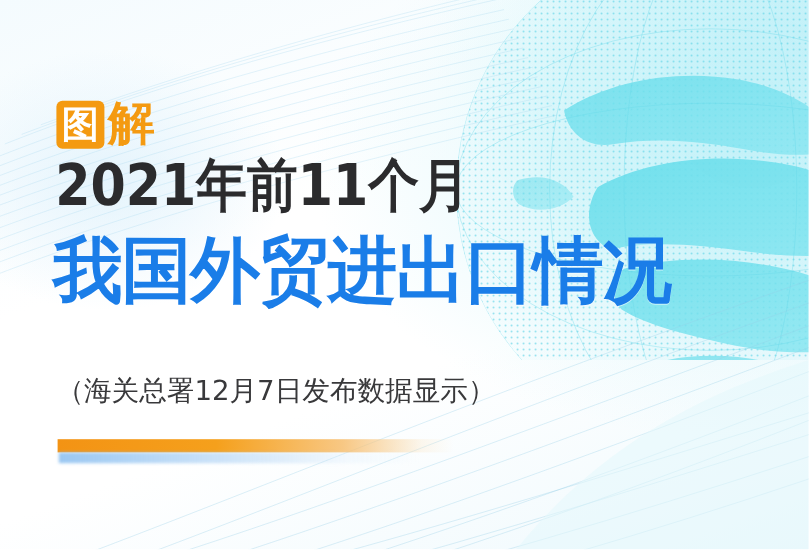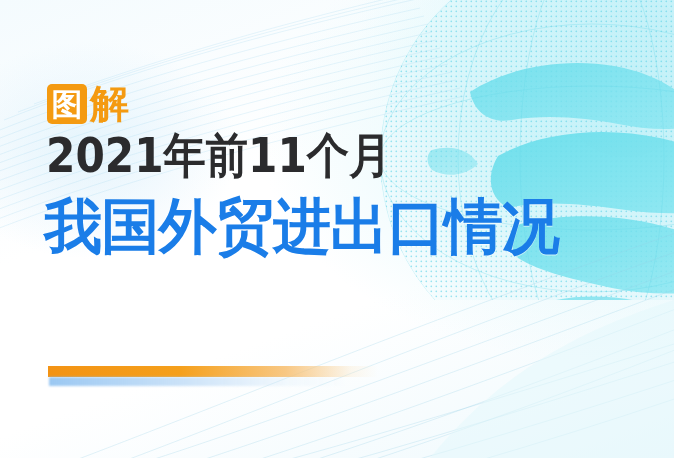--- a/index.html
+++ b/index.html
@@ -252,20 +252,21 @@
 
     <div class="tag-row">
       <span class="tag-boxed">图</span>
       <span class="tag-plain">解</span>
     </div>
 
     <div class="title-dark">2021年前11个月</div>
 
     <div class="title-blue">我国外贸进出口情况</div>
 
+    <div class="subtitle">（海关总署12月7日发布数据显示）</div>
 
     <div class="rule-wrap">
       <div class="rule-bar"></div>
       <div class="rule-shadow"></div>
     </div>
 
   </div>
 </div>
 
 </body></html>

